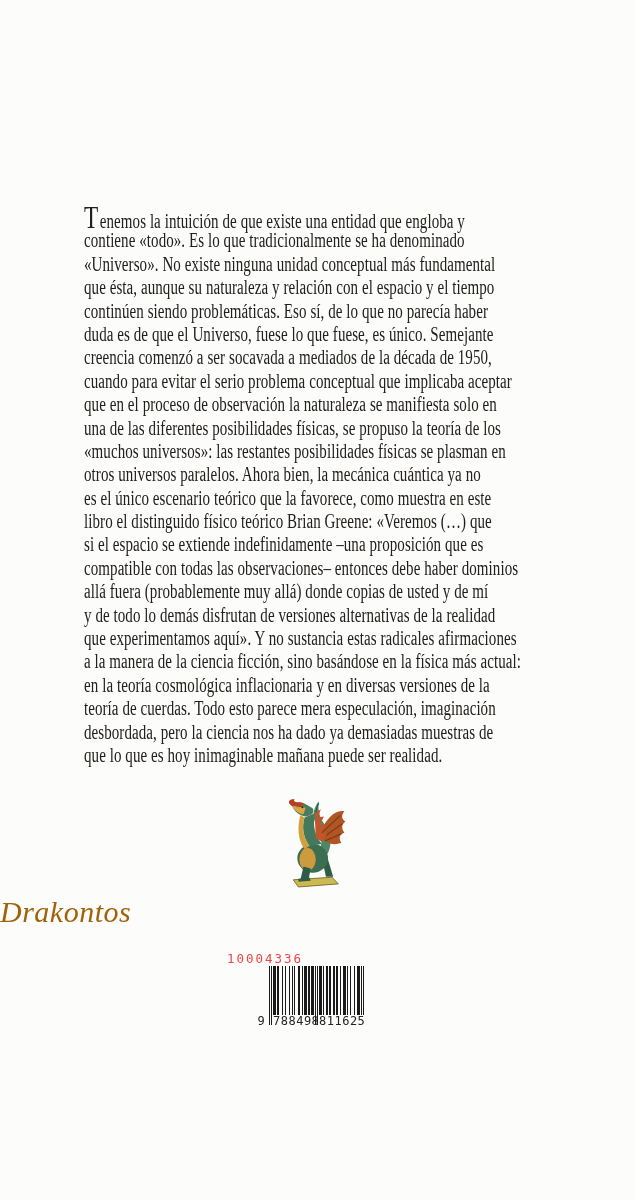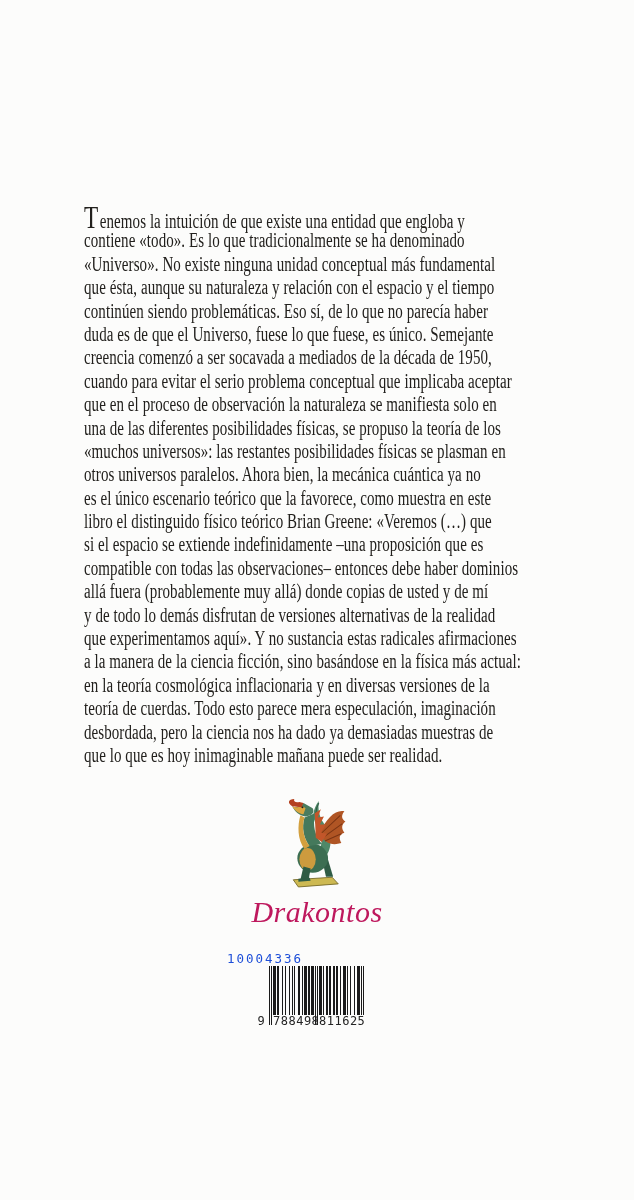--- a/index.html
+++ b/index.html
@@ -43,37 +43,36 @@
     left: 50%;
     transform: translateX(-52%);
     width: 62px;
     height: 90px;
   }
   .imprint {
     position: absolute;
     top: 895px;
     left: 0;
     width: 634px;
-    text-align: center;
     font-style: italic;
     font-size: 30px;
     letter-spacing: 0.5px;
-    color: #be185d;
+    color: #a16207;
   }
   
   .bc-number {
     position: absolute;
     top: 951px;
     left: 0;
     width: 530px;
     text-align: center;
     font-family: "DejaVu Sans Mono", monospace;
     font-size: 12.5px;
     letter-spacing: 2px;
-    color: #1d4ed8;
+    color: #ef4444;
   }
   .bc-bars {
     position: absolute;
     top: 966px;
     left: 50%;
     margin-left: -48px;
     width: 95px;
     height: 59px;
     display: flex;
     align-items: flex-start;

